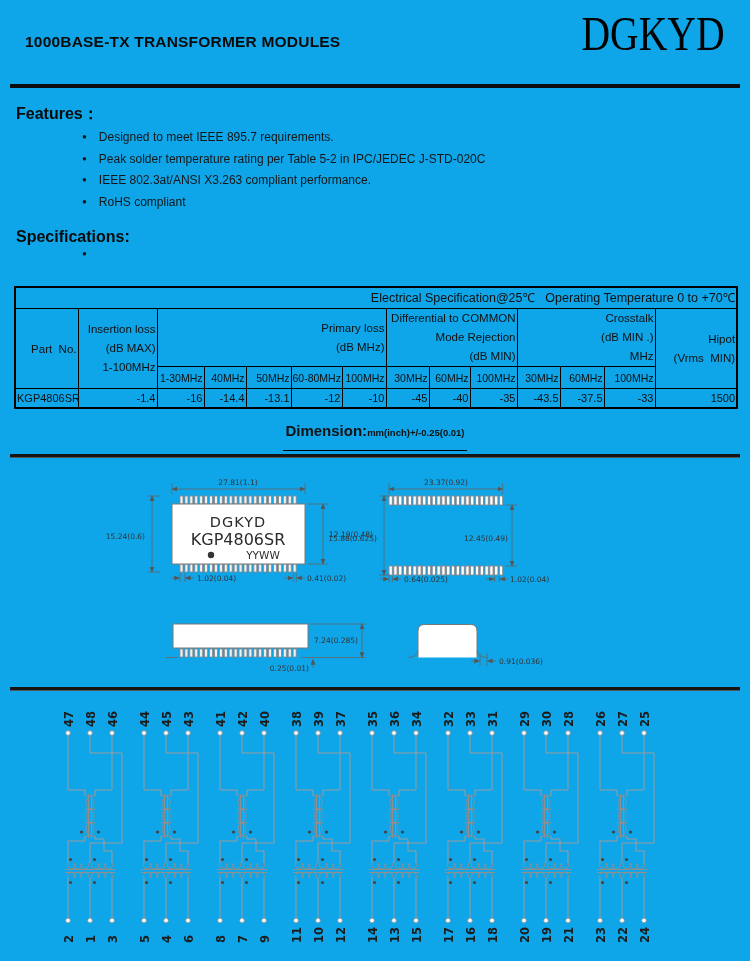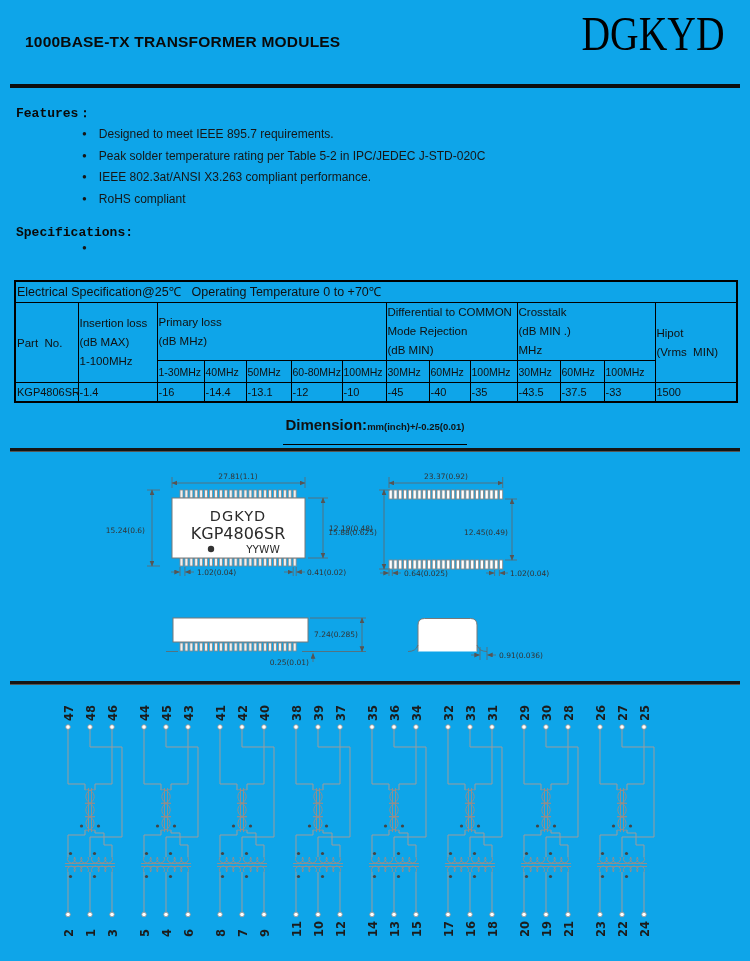--- a/index.html
+++ b/index.html
@@ -16,29 +16,29 @@
   }
   .logo {
     position:absolute; right:26px; top:6px;
     font-family:"Liberation Serif", serif; font-size:45px; font-weight:500;
     color:#000; display:inline-block; transform:scale(.88,1.08); transform-origin:right top;
   }
   .thick-rule { height:4px; background:#0d0d0d; margin:0 10px; }
   .dbl-rule { height:2px; margin:0 10px; border:0; border-top:3px solid #151515; border-bottom:1px solid #555; }
   
   .sect { margin-left:16px; }
-  .sect-h { font-size:13px; font-weight:bold; color:#0a0a0a;font-family:Liberation Mono, monospace; }
+  .sect-h { font-size:16px; font-weight:bold; color:#0a0a0a; }
   .features { margin-top:16px; }
   .specs { margin-top:12px; }
   .blist { margin-top:5px; }
   .blist .bi { display:flex; align-items:baseline; margin-left:66px; height:21.5px; font-size:12px; color:#161616; }
   .blist .bullet { font-size:8px; margin-right:12px; position:relative; top:-2px; }
   
   table.spec { border-collapse:collapse; margin:13px 14px 0; width:722px; table-layout:fixed;
-    text-align:left; font-size:11px; color:#101010; border:2px solid #000; }
+    text-align:right; font-size:11px; color:#101010; border:2px solid #000; }
   table.spec td { border:1px solid #000; padding:0 1px; }
   .t-title { height:22px; font-size:12.5px; white-space:pre; }
   .t-grp { height:58px; font-size:11.5px; }
   .t-grp .ln { line-height:19px; }
   .t-sub { height:22px; font-size:10.5px; white-space:nowrap; }
   .t-dat { height:19px; font-size:11px; }
   .pre { white-space:pre; }
   
   .dim-h { text-align:center; margin-top:13px; }
   .dim-h .wrap { display:inline-block; border-bottom:1.5px solid #000; padding:0 2px 10px; }

